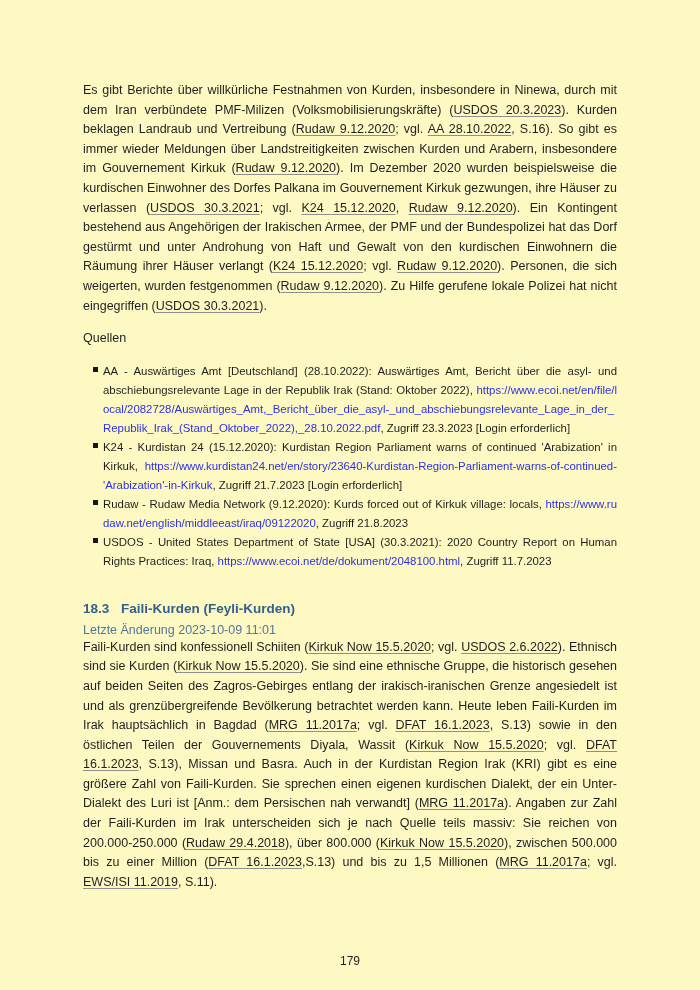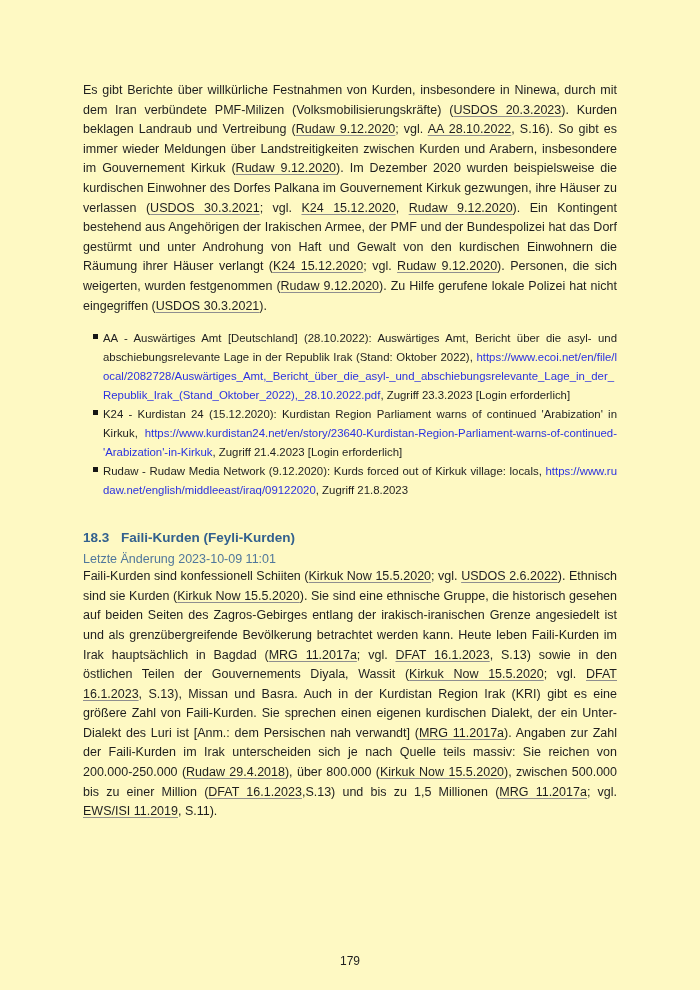--- a/index.html
+++ b/index.html
@@ -71,25 +71,27 @@
   }
 </style>
 </head>
 <body>
 
 <div class="page">
   <div class="content">
 
     <p class="par"><span>Es gibt Berichte über willkürliche Festnahmen von Kurden, insbesondere in Ninewa, durch mit dem Iran verbündete PMF-Milizen (Volksmobilisierungskräfte) (</span><a class="cite">USDOS 20.3.2023</a><span>). Kurden beklagen Landraub und Vertreibung (</span><a class="cite">Rudaw 9.12.2020</a><span>; vgl. </span><a class="cite">AA 28.10.2022</a><span>, S.16). So gibt es immer wieder Meldungen über Landstreitigkeiten zwischen Kurden und Arabern, insbesondere im Gouvernement Kirkuk (</span><a class="cite">Rudaw 9.12.2020</a><span>). Im Dezember 2020 wurden beispielsweise die kurdischen Einwohner des Dorfes Palkana im Gouvernement Kirkuk gezwungen, ihre Häuser zu verlassen (</span><a class="cite">USDOS 30.3.2021</a><span>; vgl. </span><a class="cite">K24 15.12.2020</a><span>, </span><a class="cite">Rudaw 9.12.2020</a><span>). Ein Kontingent bestehend aus Angehörigen der Irakischen Armee, der PMF und der Bundespolizei hat das Dorf gestürmt und unter Androhung von Haft und Gewalt von den kurdischen Einwohnern die Räumung ihrer Häuser verlangt (</span><a class="cite">K24 15.12.2020</a><span>; vgl. </span><a class="cite">Rudaw 9.12.2020</a><span>). Personen, die sich weigerten, wurden festgenommen (</span><a class="cite">Rudaw 9.12.2020</a><span>). Zu Hilfe gerufene lokale Polizei hat nicht eingegriffen (</span><a class="cite">USDOS 30.3.2021</a><span>).</span></p>
 
+    <p class="quellen">Quellen</p>
 
     <ul class="sources">
         <li><span>AA - Auswärtiges Amt [Deutschland] (28.10.2022): Auswärtiges Amt, Bericht über die asyl- und abschiebungsrelevante Lage in der Republik Irak (Stand: Oktober 2022), </span><a class="url">https://www.ecoi.net/en/file/local/2082728/Auswärtiges_Amt,_Bericht_über_die_asyl-_und_abschiebungsrelevante_Lage_in_der_Republik_Irak_(Stand_Oktober_2022),_28.10.2022.pdf</a><span>, Zugriff 23.3.2023 [Login erforderlich]</span></li>
-        <li><span>K24 - Kurdistan 24 (15.12.2020): Kurdistan Region Parliament warns of continued 'Arabization' in Kirkuk, </span><a class="url">https://www.kurdistan24.net/en/story/23640-Kurdistan-Region-Parliament-warns-of-continued-'Arabization'-in-Kirkuk</a><span>, Zugriff 21.4.2023 [Login erforderlich]</span></li>
+        <li><span>K24 - Kurdistan 24 (15.12.2020): Kurdistan Region Parliament warns of continued 'Arabization' in Kirkuk, </span><a class="url">https://www.kurdistan24.net/en/story/23640-Kurdistan-Region-Parliament-warns-of-continued-'Arabization'-in-Kirkuk</a><span>, Zugriff 21.7.2023 [Login erforderlich]</span></li>
         <li><span>Rudaw - Rudaw Media Network (9.12.2020): Kurds forced out of Kirkuk village: locals, </span><a class="url">https://www.rudaw.net/english/middleeast/iraq/09122020</a><span>, Zugriff 21.8.2023</span></li>
+        <li><span>USDOS - United States Department of State [USA] (30.3.2021): 2020 Country Report on Human Rights Practices: Iraq, </span><a class="url">https://www.ecoi.net/de/dokument/2048100.html</a><span>, Zugriff 11.7.2023</span></li>
       </ul>
 
     <h2 class="section-head"><span class="num">18.3</span><span>Faili-Kurden (Feyli-Kurden)</span></h2>
 
     <div class="last-change">Letzte Änderung 2023-10-09 11:01</div>
 
     <p class="par par2"><span>Faili-Kurden sind konfessionell Schiiten (</span><a class="cite">Kirkuk Now 15.5.2020</a><span>; vgl. </span><a class="cite">USDOS 2.6.2022</a><span>). Ethnisch sind sie Kurden (</span><a class="cite">Kirkuk Now 15.5.2020</a><span>). Sie sind eine ethnische Gruppe, die historisch gesehen auf beiden Seiten des Zagros-Gebirges entlang der irakisch-iranischen Grenze angesiedelt ist und als grenzübergreifende Bevölkerung betrachtet werden kann. Heute leben Faili-Kurden im Irak hauptsächlich in Bagdad (</span><a class="cite">MRG 11.2017a</a><span>; vgl. </span><a class="cite">DFAT 16.1.2023</a><span>, S.13) sowie in den östlichen Teilen der Gouvernements Diyala, Wassit (</span><a class="cite">Kirkuk Now 15.5.2020</a><span>; vgl. </span><a class="cite">DFAT 16.1.2023</a><span>, S.13), Missan und Basra. Auch in der Kurdistan Region Irak (KRI) gibt es eine größere Zahl von Faili-Kurden. Sie sprechen einen eigenen kurdischen Dialekt, der ein Unter-Dialekt des Luri ist [Anm.: dem Persischen nah verwandt] (</span><a class="cite">MRG 11.2017a</a><span>). Angaben zur Zahl der Faili-Kurden im Irak unterscheiden sich je nach Quelle teils massiv: Sie reichen von 200.000-250.000 (</span><a class="cite">Rudaw 29.4.2018</a><span>), über 800.000 (</span><a class="cite">Kirkuk Now 15.5.2020</a><span>), zwischen 500.000 bis zu einer Million (</span><a class="cite">DFAT 16.1.2023</a><span>,S.13) und bis zu 1,5 Millionen (</span><a class="cite">MRG 11.2017a</a><span>; vgl. </span><a class="cite">EWS/ISI 11.2019</a><span>, S.11).</span></p>
 
   </div>
 

